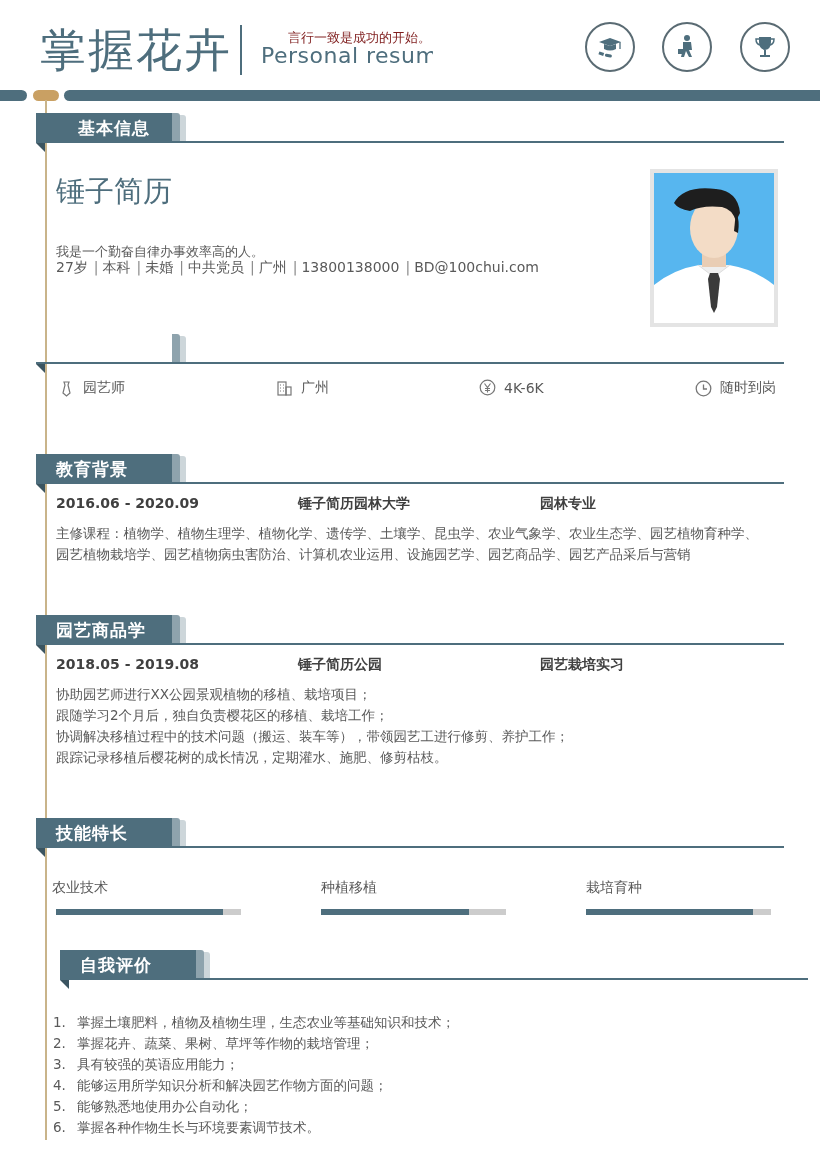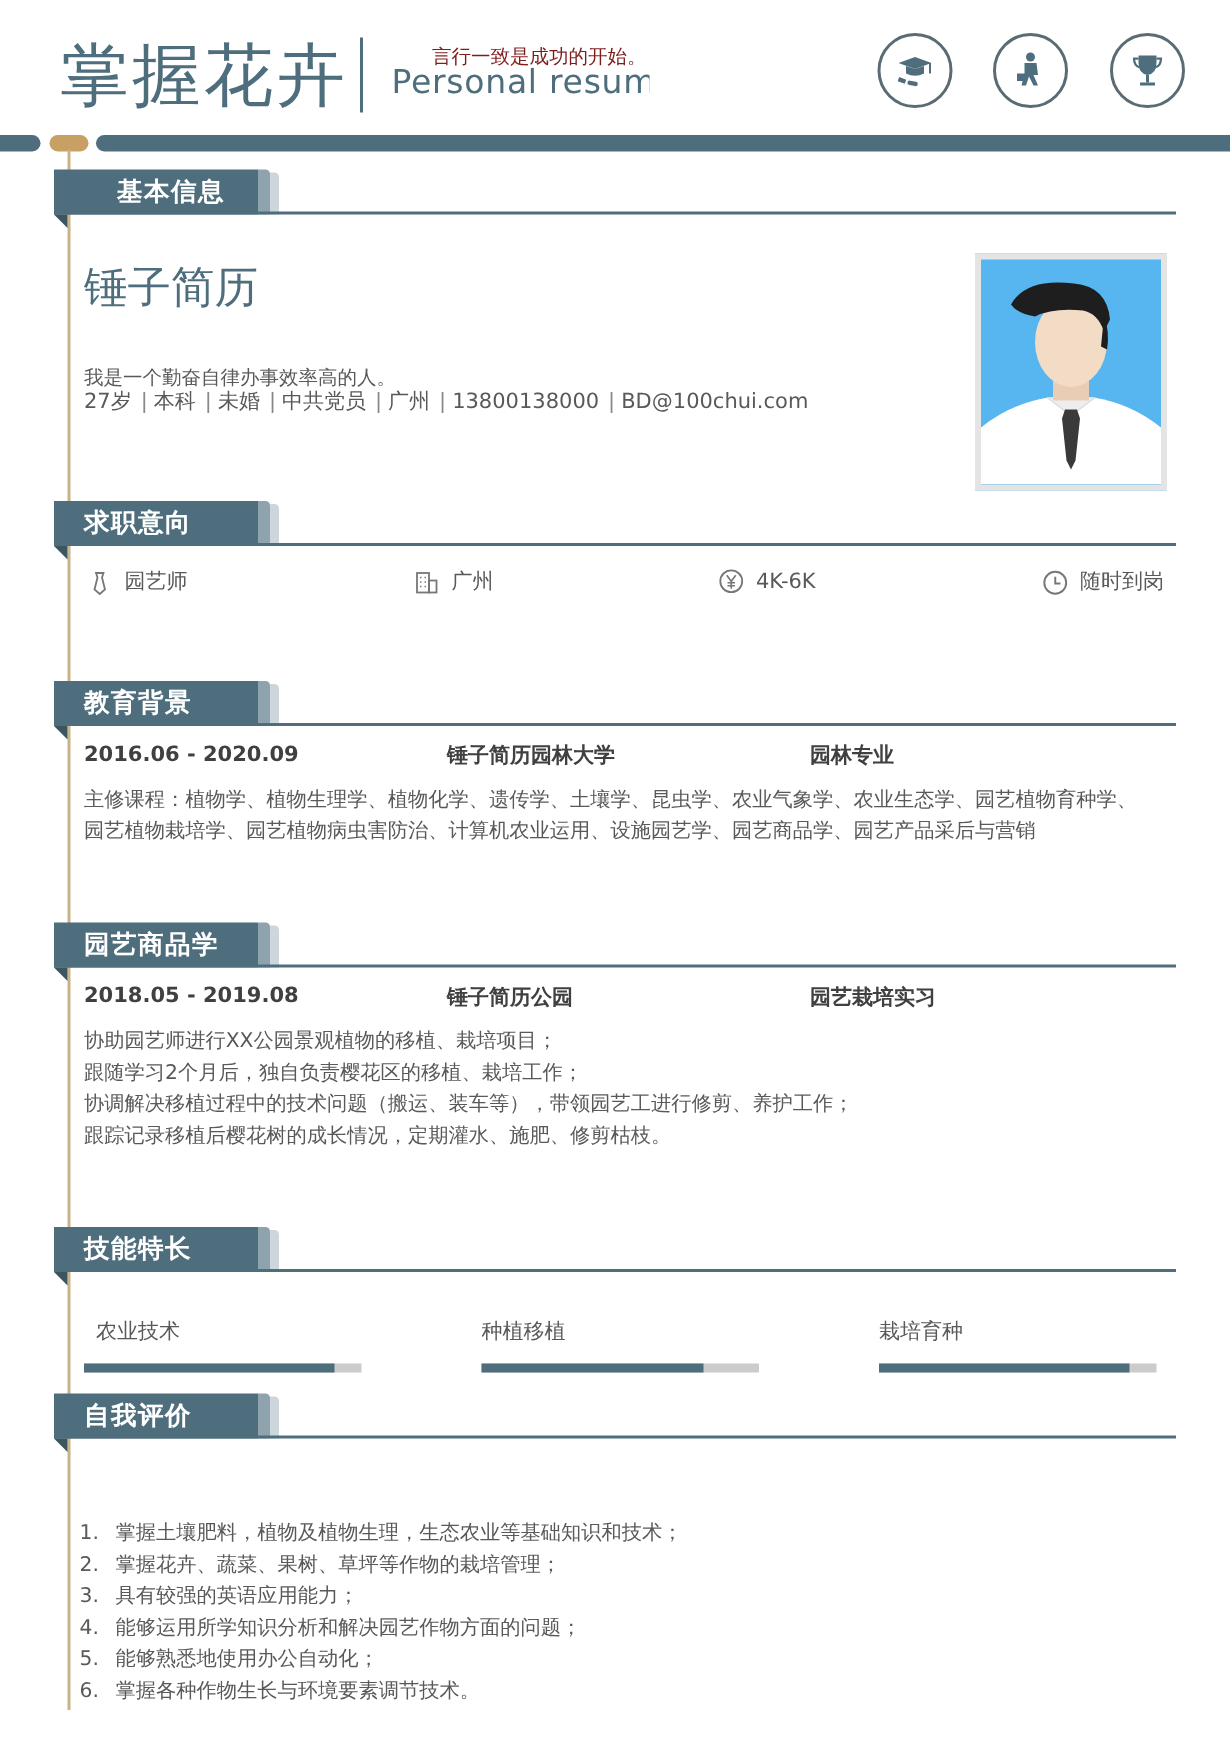--- a/index.html
+++ b/index.html
@@ -111,21 +111,20 @@
     <path d="M44,92 l16,12 l16,-12" fill="#eeeeee" stroke="#ddd"></path>
     <rect x="48" y="60" width="24" height="34" fill="#e9cdb4"></rect>
     <ellipse cx="60" cy="55" rx="24" ry="30" fill="#f3dcc6"></ellipse>
     <path d="M20,30 q10,-18 42,-14 q22,2 24,24 l-4,8 q-4,-12 -14,-14 q-20,-2 -32,4 q-12,-2 -16,-8 z" fill="#1e1e1e"></path>
     <path d="M82,38 q4,10 2,22 l-4,-2 z" fill="#1e1e1e"></path>
     <polygon points="56,100 64,100 66,106 63,134 60,140 57,134 54,106" fill="#3a3a3a"></polygon>
   </svg>
 </div>
 
 <div class="sec" style="top:334px;">
-  <div class="sec-tab">求职意向</div>
   <div class="sec-shade1"></div>
     <div class="sec-shade2"></div>
   <div class="sec-line"></div>
     <div class="sec-fold"></div>
 </div>
 <div class="intent-item" style="left:58px;">
   <svg viewBox="0 0 17 17">
       <path d="M6,2 h5 l-1,3 l2,8 l-3.5,3 l-3.5,-3 l2,-8 z" fill="none" stroke="#777" stroke-width="1.2"></path>
     </svg>
   <span>园艺师</span>
@@ -185,34 +184,34 @@
   <div>跟踪记录移植后樱花树的成长情况，定期灌水、施肥、修剪枯枝。</div>
 </div>
 
 <div class="sec" style="top:818px;">
   <div class="sec-tab">技能特长</div>
   <div class="sec-shade1"></div>
     <div class="sec-shade2"></div>
   <div class="sec-line"></div>
     <div class="sec-fold"></div>
 </div>
-<div class="skill-label" style="left:64px;">农业技术</div>
+<div class="skill-label" style="left:52px;">农业技术</div>
 <div class="skill-track" style="left:56px;">
     <div class="skill-fill" style="width:90%;"></div>
   </div>
 <div class="skill-label" style="left:321px;">种植移植</div>
 <div class="skill-track" style="left:321px;">
     <div class="skill-fill" style="width:80%;"></div>
   </div>
 <div class="skill-label" style="left:586px;">栽培育种</div>
 <div class="skill-track" style="left:586px;">
     <div class="skill-fill" style="width:90%;"></div>
   </div>
 
-<div class="sec" style="top:929px;">
+<div class="sec" style="top:950px;margin-left:24px;">
   <div class="sec-tab">自我评价</div>
   <div class="sec-shade1"></div>
     <div class="sec-shade2"></div>
   <div class="sec-line"></div>
     <div class="sec-fold"></div>
 </div>
 <ul class="eval">
   <li>
       <span class="num">1.</span>
       <span>掌握土壤肥料，植物及植物生理，生态农业等基础知识和技术；</span>

